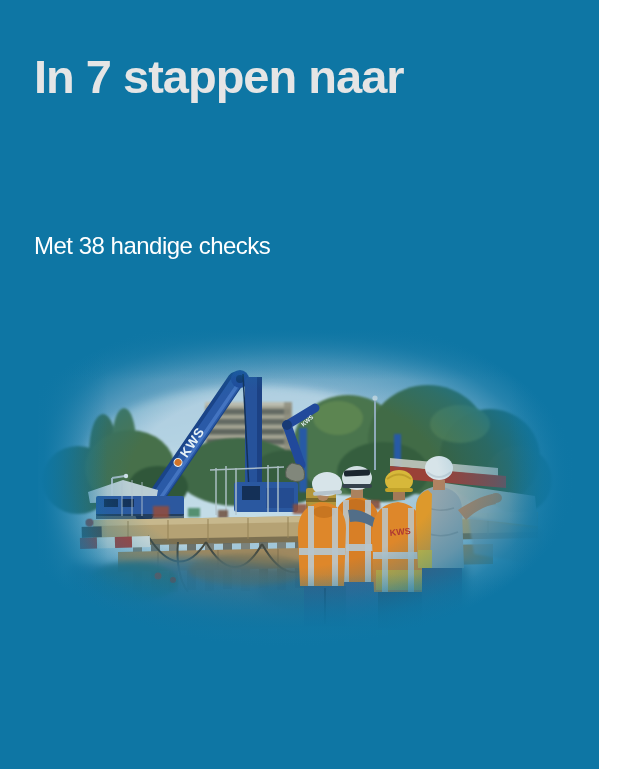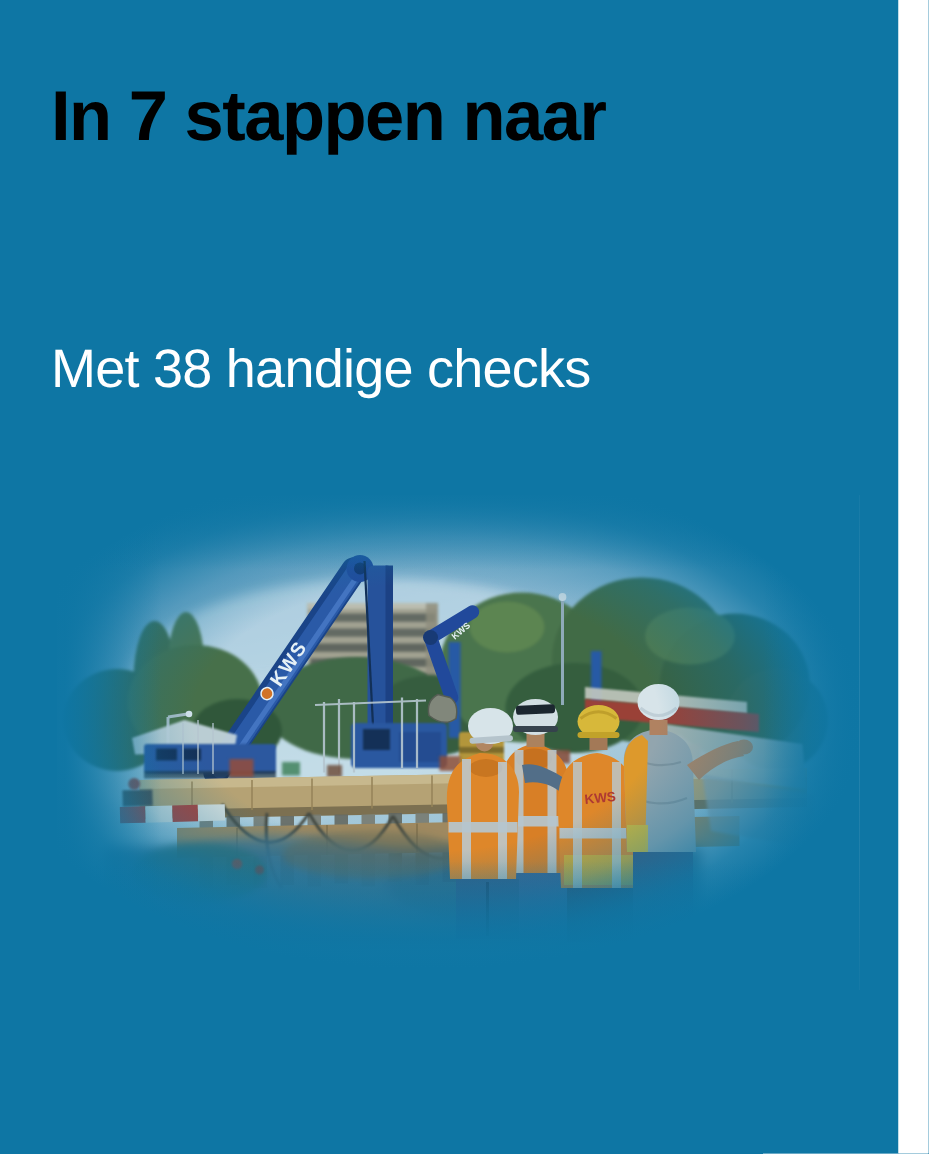--- a/index.html
+++ b/index.html
@@ -7,26 +7,26 @@
     width:619px;height:769px;background:#ffffff;
     font-family:"Liberation Sans",sans-serif;
     position:relative;overflow:hidden;
   }
   .cover{
     position:absolute;left:0;top:0;width:599px;height:769px;
     background:#0E76A4;overflow:hidden;
   }
   .title{
     position:absolute;left:34px;top:44px;width:560px;
-    color:#000000;font-weight:700;font-size:47px;line-height:66px;
+    color:#e5e5e5;font-weight:700;font-size:47px;line-height:66px;
     letter-spacing:-1px;
   }
   .subtitle{
     position:absolute;left:34px;top:224px;width:560px;
-    color:#ffffff;font-weight:400;font-size:36px;line-height:44px;
+    color:#ffffff;font-weight:400;font-size:24px;line-height:44px;
     letter-spacing:-0.5px;
   }
   .photo{
     position:absolute;left:38px;top:330px;width:535px;height:330px;
     background:linear-gradient(168deg,#6FA3C2 0%,#8FB9D2 26%,#BCD6E2 52%,#A6C8DA 72%,#7FA9C4 100%);
   }
   .photo svg{position:absolute;left:0;top:0;}
   .vignette{
     position:absolute;left:0;top:0;width:535px;height:330px;
     background:

